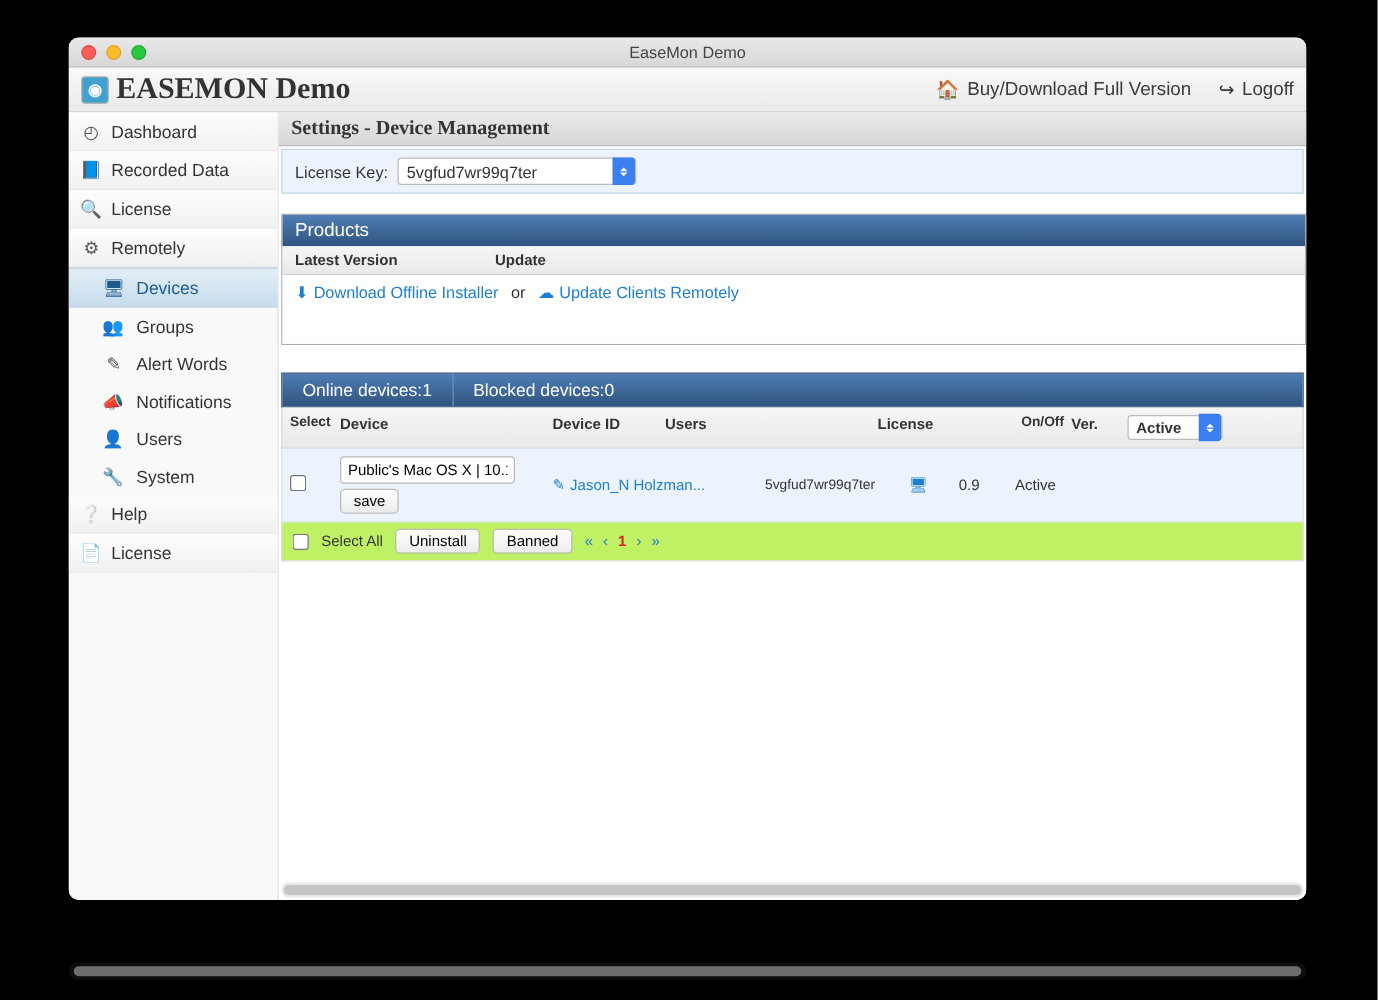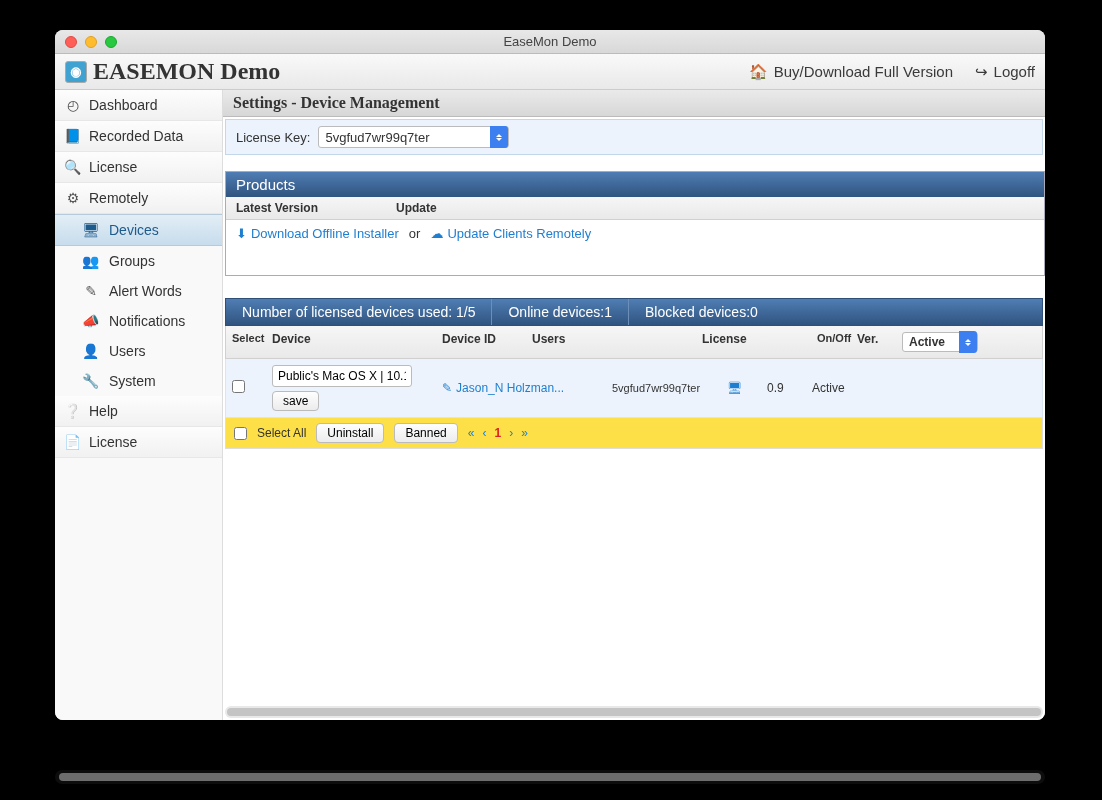--- a/index.html
+++ b/index.html
@@ -161,21 +161,21 @@
     width:140px; border:1px solid #bbb; border-radius:3px;
     padding:3px 5px; font-size:12px; background:#fff;
   }
   .btn {
     background:linear-gradient(#fefefe,#ececec);
     border:1px solid #bbb; border-radius:4px;
     padding:2px 10px; font-size:12px; cursor:pointer;
   }
   .foot-row {
     display:flex; align-items:center; gap:10px;
-    background:#fde047; border:1px solid #ddd; border-top:none;
+    background:#bef264; border:1px solid #ddd; border-top:none;
     margin:0 2px; padding:5px 8px; font-size:12px;
   }
   .pager { display:flex; gap:8px; align-items:center; color:#1e7fd1;}
   .pager .cur { color:#d22; font-weight:bold;}
   .scrollbar-h {
     height:12px; margin:2px; background:#e8e8e8; border-radius:6px;
     position:relative;
   }
   .scrollbar-h .thumb{
     position:absolute; left:2px; top:2px; right:2px; height:8px;
@@ -303,21 +303,20 @@
             <span class="link-blue">
               <span>☁</span>
               <span>Update Clients Remotely</span>
             </span>
           </div>
         </div>
         <div style="height:28px;background:#fff;"></div>
       </div>
 
       <div class="stats-bar">
-        <div class="stats-seg">Number of licensed devices used: 1/5</div>
         <div class="stats-seg">Online devices:1</div>
         <div class="stats-seg" style="border-right:none">Blocked devices:0</div>
       </div>
 
       <div class="dev-head">
         <div class="dc c-sel" style="font-size:11px;line-height:1.1">Select</div>
         <div class="dc c-dev">Device</div>
         <div class="dc c-did">Device ID</div>
         <div class="dc c-usr">Users</div>
         <div class="dc c-lic">License</div>

